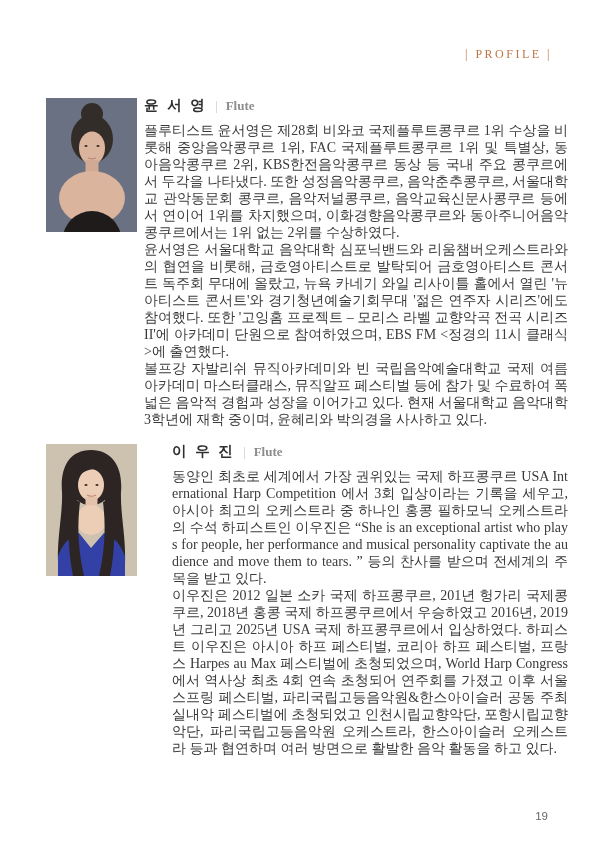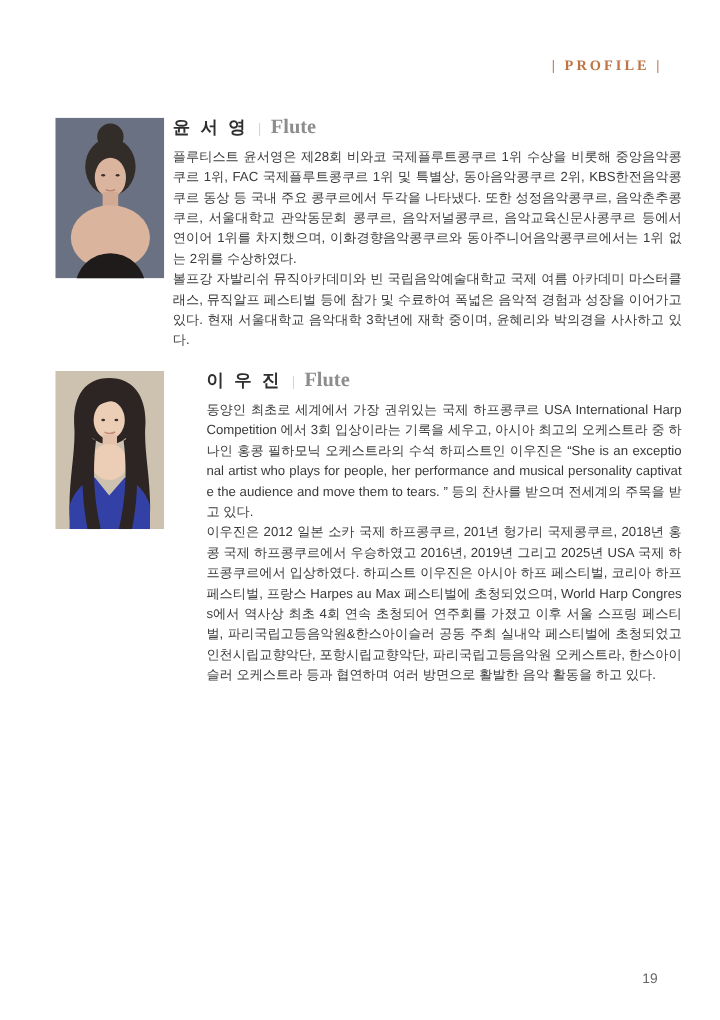--- a/index.html
+++ b/index.html
@@ -7,21 +7,21 @@
     position:relative;
     width:600px; height:850px;
     margin:0 auto;
     background:#ffffff;
     font-family:"Liberation Sans", sans-serif;
     overflow:hidden;
   }
   .profile-header {
     position:absolute; top:47px; right:48px;
     font-family:"Liberation Serif", serif;
-    font-weight:bold;
+    font-weight:normal;
     font-size:12px;
     letter-spacing:2.5px;
     color:#bf7444;
   }
   .content {
     position:absolute; left:46px; top:95px; width:522px;
   }
   .profile { display:flex; align-items:flex-start; }
   .profile + .profile { margin-top:13px;gap:28px; }
   .photo {
@@ -30,28 +30,29 @@
     margin-right:7px; margin-top:3px;
     overflow:hidden;
   }
   .photo svg { display:block; }
   .bio { flex:1; min-width:0; }
   .name-row { display:flex; align-items:baseline; margin-bottom:7px; margin-top:1px;font-family:Liberation Serif, serif; }
   .name {
     font-size:14.5px; font-weight:bold; color:#2f2f2f; letter-spacing:2.5px;
   }
   .name-sep { margin:0 8px; color:#c4c4c4; font-size:12px; }
-  .instrument { font-size:17px; font-weight:bold; color:#8d8d8d;text-align:center; }
+  .instrument { font-size:13px; font-weight:bold; color:#8d8d8d;text-align:center; }
   .bio-text {
     margin:0;
-    font-size:11px;
+    font-size:14px;
     line-height:17px;
     color:#3a3a3a;
     text-align:justify;
     word-break:break-all;
+    font-family:Liberation Serif, serif;
   }
   .page-number {
     position:absolute; right:52px; bottom:28px;
     font-size:11.5px; color:#666666;
   }
 </style>
 </head>
 <body>
 
 <div class="page">
@@ -75,20 +76,21 @@
           <ellipse cx="46" cy="141" rx="29" ry="28" fill="#1f1b1a"></ellipse>
         </svg>
       </div>
       <div class="bio">
         <div class="name-row">
           <span class="name">윤 서 영</span>
           <span class="name-sep">|</span>
           <span class="instrument">Flute</span>
         </div>
         <p class="bio-text">플루티스트 윤서영은 제28회 비와코 국제플루트콩쿠르 1위 수상을 비롯해 중앙음악콩쿠르 1위, FAC 국제플루트콩쿠르 1위 및 특별상, 동아음악콩쿠르 2위, KBS한전음악콩쿠르 동상 등 국내 주요 콩쿠르에서 두각을 나타냈다. 또한 성정음악콩쿠르, 음악춘추콩쿠르, 서울대학교 관악동문회 콩쿠르, 음악저널콩쿠르, 음악교육신문사콩쿠르 등에서 연이어 1위를 차지했으며, 이화경향음악콩쿠르와 동아주니어음악콩쿠르에서는 1위 없는 2위를 수상하였다.</p>
+        <p class="bio-text">윤서영은 서울대학교 음악대학 심포닉밴드와 리움챔버오케스트라와의 협연을 비롯해, 금호영아티스트로 발탁되어 금호영아티스트 콘서트 독주회 무대에 올랐고, 뉴욕 카네기 와일 리사이틀 홀에서 열린 '뉴 아티스트 콘서트'와 경기청년예술기회무대 '젊은 연주자 시리즈'에도 참여했다. 또한 '고잉홈 프로젝트 – 모리스 라벨 교향악곡 전곡 시리즈 II'에 아카데미 단원으로 참여하였으며, EBS FM &lt;정경의 11시 클래식&gt;에 출연했다.</p>
         <p class="bio-text">볼프강 자발리쉬 뮤직아카데미와 빈 국립음악예술대학교 국제 여름 아카데미 마스터클래스, 뮤직알프 페스티벌 등에 참가 및 수료하여 폭넓은 음악적 경험과 성장을 이어가고 있다. 현재 서울대학교 음악대학 3학년에 재학 중이며, 윤혜리와 박의경을 사사하고 있다.</p>
       </div>
     </section>
 
     <section class="profile">
       <div class="photo" style="height:132px">
         <svg width="91" height="132" viewBox="0 0 91 132" xmlns="http://www.w3.org/2000/svg">
           <rect width="91" height="132" fill="#cdc2b0"></rect>
           <path d="M45 6 C23 6 14 24 16 48 C17 72 9 100 13 132 L36 132 C29 100 29 72 31 56 C39 63 51 63 59 56 C61 72 61 100 54 132 L78 132 C82 100 74 72 75 48 C77 24 67 6 45 6 Z" fill="#2c2523"></path>
           <ellipse cx="45" cy="41" rx="13" ry="16" fill="#eccdb6"></ellipse>

